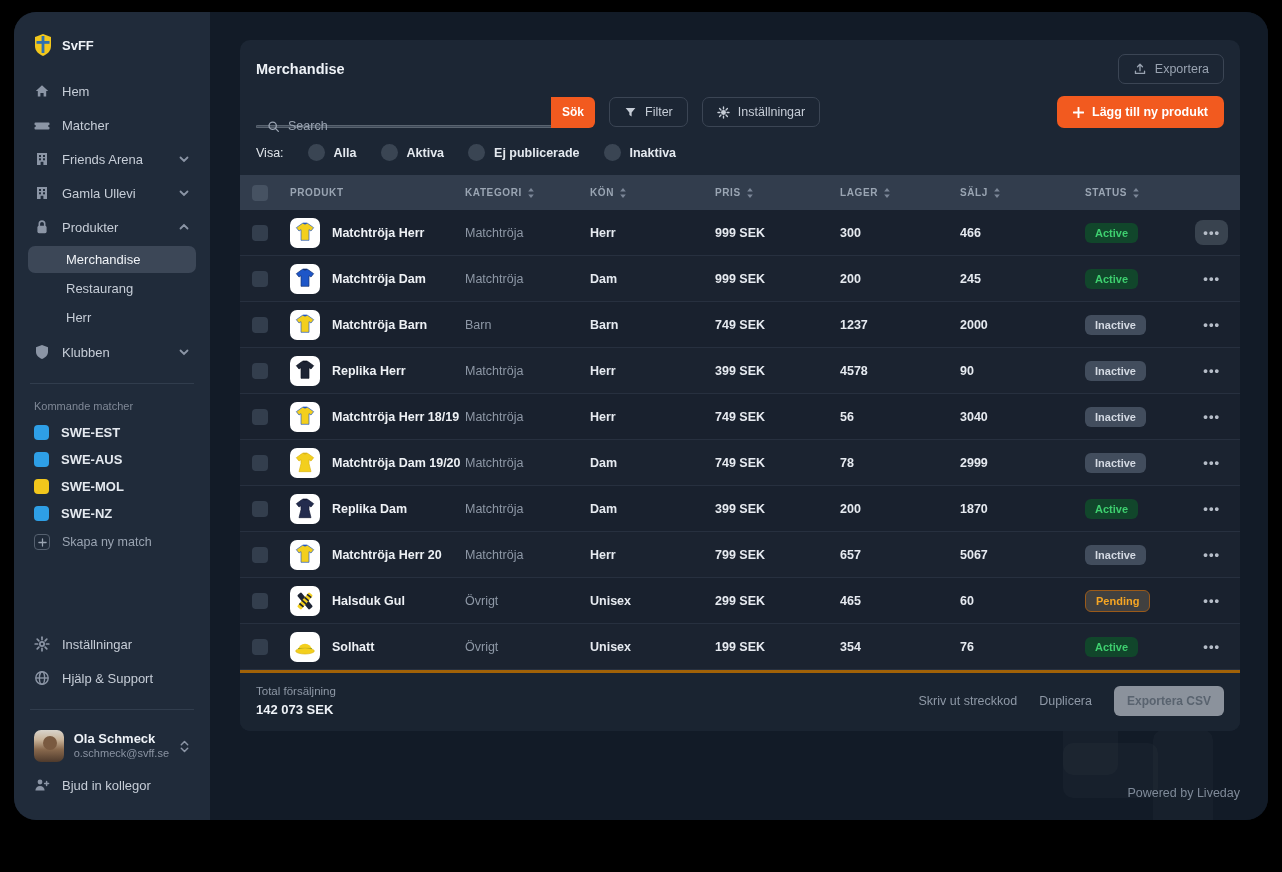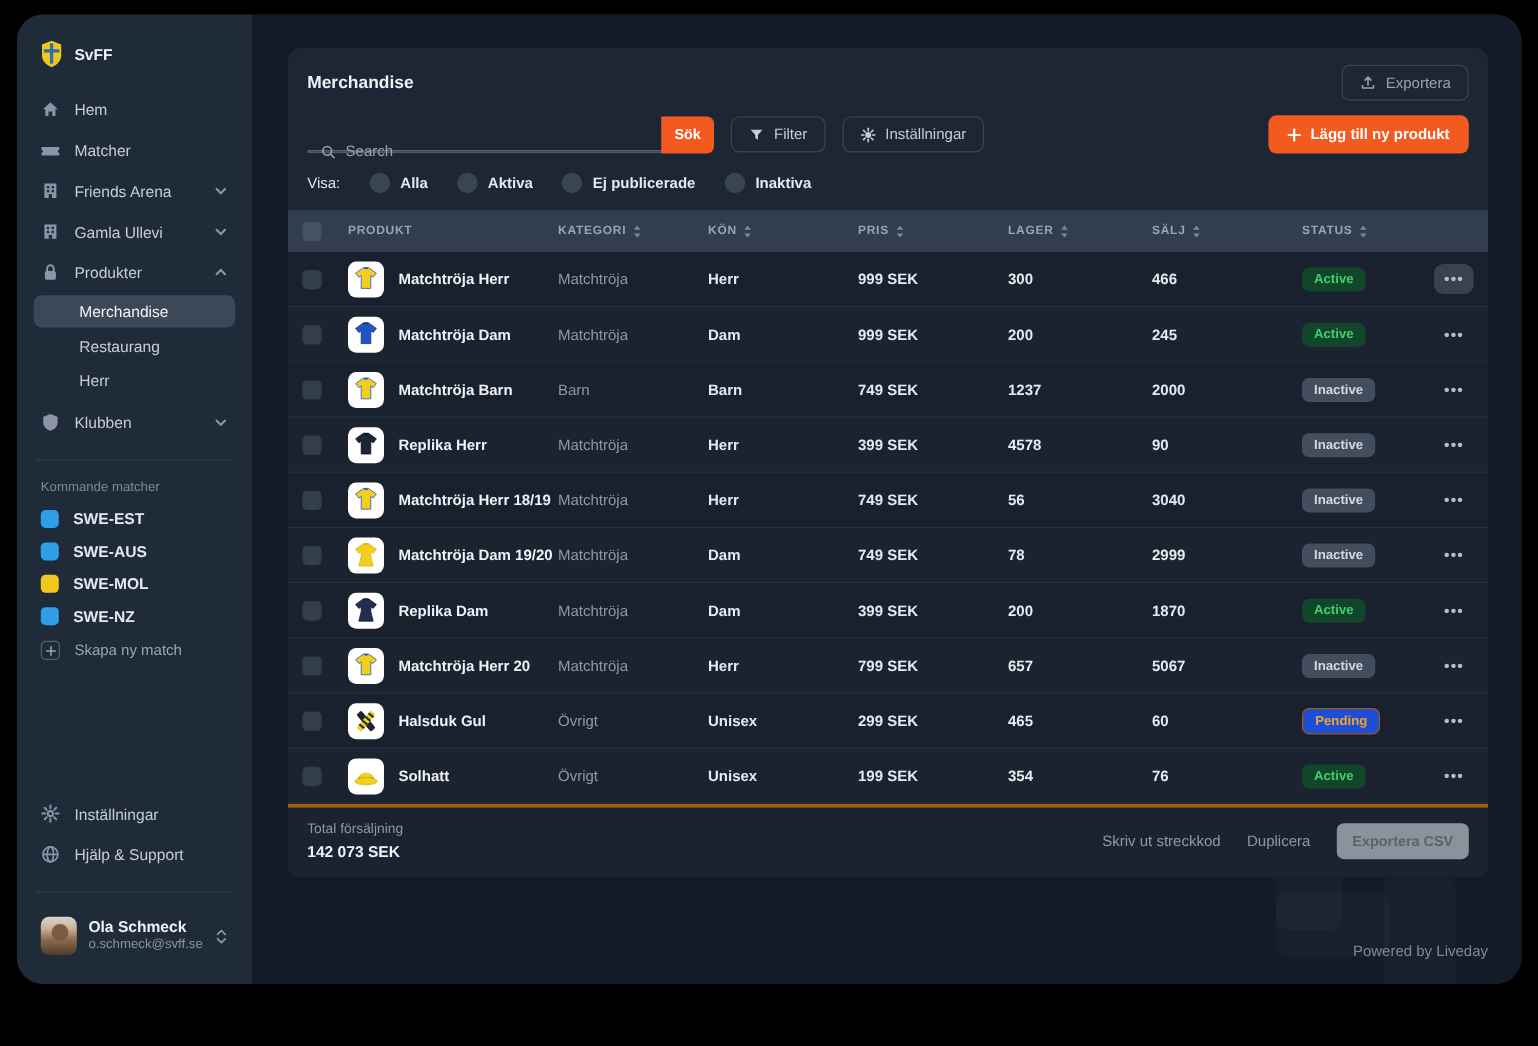--- a/index.html
+++ b/index.html
@@ -81,21 +81,21 @@
   .prod-cell { display:flex; align-items:center; gap:12px; }
   .thumb { width:30px; height:30px; background:#fff; border-radius:7px; display:flex;
     align-items:center; justify-content:center; }
   .thumb svg { width:24px; height:24px; }
   .cell-name { font-size:12.5px; font-weight:bold; color:#eef1f5; }
   .cell-kat { font-size:12.5px; color:#8e98a6; }
   .cell { font-size:12.5px; font-weight:bold; color:#e6eaf0; }
   .badge { display:inline-block; font-size:11px; font-weight:bold; padding:4px 10px; border-radius:6px; }
   .badge-active { background:#11462b; color:#3ecf6f; }
   .badge-inactive { background:#424d5d; color:#d3d9e2; }
-  .badge-pending { background:#1d4ed8; color:#f6a623; border:1px solid #9a5a1a; }
+  .badge-pending { background:#404040; color:#f6a623; border:1px solid #9a5a1a; }
   .dots-btn { border:none; background:transparent; color:#b6bdc8; font-size:13px; font-weight:bold;
     letter-spacing:1px; cursor:pointer; padding:5px 8px; border-radius:8px; justify-self:end; font-family:inherit; }
   .dots-btn.raised { background:#39434f; }
 
   .card-footer { display:flex; align-items:center; justify-content:space-between;
     background:#1a2431; border-top:3px solid #a16207; padding:12px 16px 14px 16px; }
   .total-label { font-size:11.5px; color:#8e98a6; margin-bottom:5px; }
   .total-value { font-size:13px; font-weight:bold; color:#eef2f7; }
   .footer-actions { display:flex; align-items:center; gap:22px; }
   .link-btn { background:none; border:none; color:#8e98a6; font-size:12.5px; cursor:pointer; font-family:inherit; }
@@ -292,20 +292,32 @@
         <div class="user-name">Ola Schmeck</div>
         <div class="user-email">o.schmeck@svff.se</div>
       </span>
       <span class="updown">
           <svg viewBox="0 0 12 16" width="11" height="15">
             <path d="M2.5 6 6 2.5 9.5 6M2.5 10 6 13.5 9.5 10" fill="none" stroke="currentColor" stroke-width="1.6" stroke-linecap="round" stroke-linejoin="round"></path>
           </svg>
         </span>
     </div>
 
+    <div class="nav-item">
+      <span class="nicon">
+          <svg viewBox="0 0 16 16" width="16" height="16">
+            <g fill="currentColor">
+              <circle cx="6" cy="5" r="2.4"></circle>
+              <path d="M1.4 13.6c0-2.6 2-4.6 4.6-4.6s4.6 2 4.6 4.6z"></path>
+            </g>
+            <path d="M12.6 4.4v4M10.6 6.4h4" stroke="currentColor" stroke-width="1.5" stroke-linecap="round"></path>
+          </svg>
+        </span>
+      <span>Bjud in kollegor</span>
+    </div>
   </aside>
 
   <div class="main">
     <div class="wm wm1"></div>
     <div class="wm wm2"></div>
     <div class="wm wm3"></div>
 
     <div class="card">
 
       <div class="card-head">

